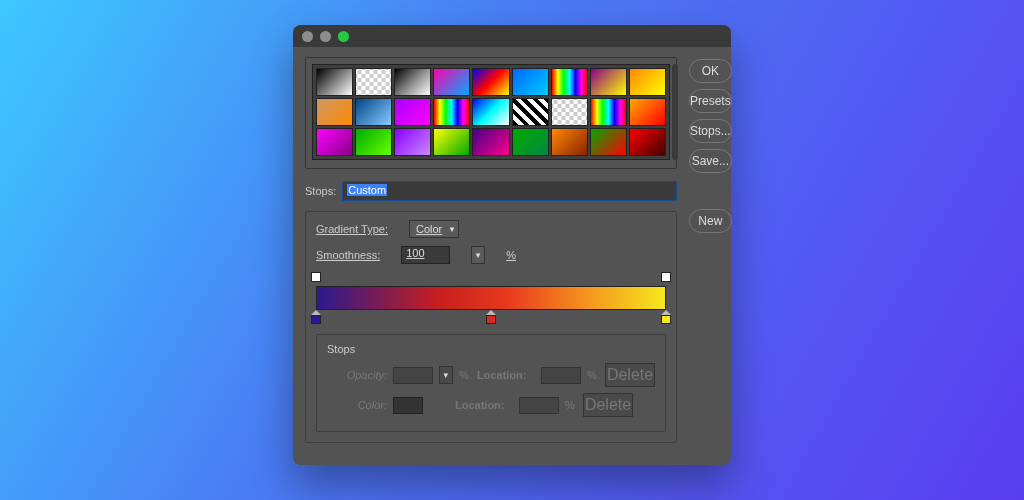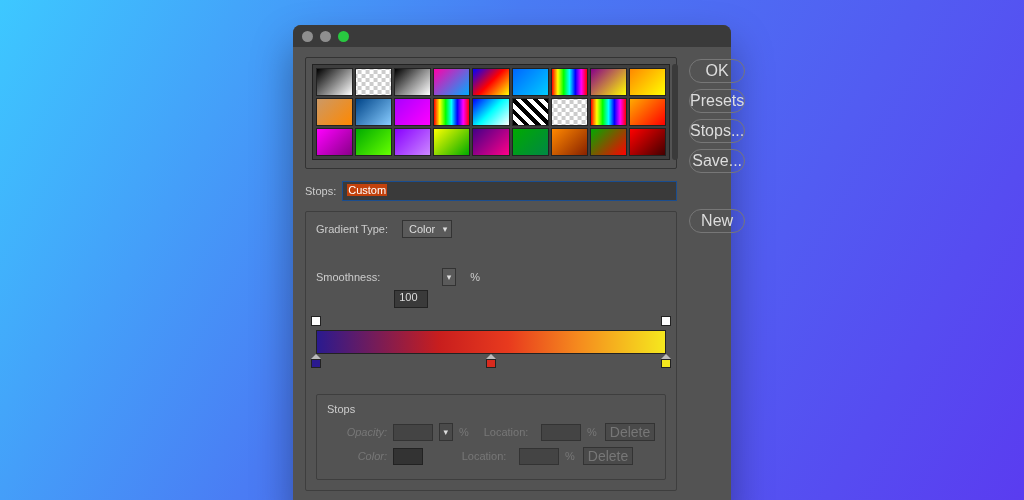--- a/index.html
+++ b/index.html
@@ -6,54 +6,54 @@
   body{width:1024px;height:500px;overflow:hidden;background:linear-gradient(120deg,#3dc8ff 0%,#4a7cf4 40%,#5a3cf0 100%);display:flex;align-items:flex-start;justify-content:center;}
   .window{width:438px;margin-top:25px;background:#535353;border-radius:8px;box-shadow:0 20px 40px rgba(0,0,0,.35);color:#ccc;font-size:11px;position:relative;}
   .titlebar{height:22px;background:#3a3a3a;border-radius:8px 8px 0 0;display:flex;align-items:center;position:relative;}
   .traffic{display:flex;gap:7px;margin-left:9px;}
   .tl{width:11px;height:11px;border-radius:50%;}
   .tl.red{background:#8e8e8e;} .tl.yel{background:#8e8e8e;} .tl.grn{background:#28c840;}
   .title{position:absolute;left:0;right:0;text-align:center;font-size:12px;color:#d0d0d0;}
   .body{padding:10px 12px 14px;display:flex;gap:12px;}
   .left{flex:1;}
   .right{width:90px;display:flex;flex-direction:column;gap:6px;padding-top:2px;}
-  .btn{height:24px;border:1px solid #777;border-radius:12px;background:transparent;color:#ddd;font-size:16px;cursor:pointer;}
+  .btn{height:24px;border:1px solid #777;border-radius:12px;background:transparent;color:#ddd;font-size:12px;cursor:pointer;}
   .presets-box{border:1px solid #333;border-radius:2px;padding:6px 6px 8px;background:#535353;}
   .presets-head{display:flex;justify-content:space-between;align-items:center;margin-bottom:4px;padding:0 2px;}
   .presets-head span{font-size:11px;color:#ddd;}
   .gear{color:#ddd;font-size:12px;cursor:pointer;}
   .swatches{display:grid;grid-template-columns:repeat(9,1fr);gap:2px;border:1px solid #222;padding:3px;background:#3e3e3e;position:relative;}
   .sw{height:28px;border:1px solid #222;}
   .scroll{position:absolute;right:-8px;top:0;bottom:0;width:6px;background:#3a3a3a;border-radius:3px;}
   .name-row{display:flex;align-items:center;gap:6px;margin:12px 0 10px;}
   .name-input{flex:1;height:20px;background:#3a3a3a;border:1px solid #1a4d8f;color:#fff;padding:2px 4px;font-size:11px;}
   .name-input::selection{background:#2d6bbf;}
-  .sel{background:#c2410c;padding:0 1px;text-align:center;}
+  .sel{background:#3b82f6;padding:0 1px;text-align:center;}
   .group{border:1px solid #3e3e3e;border-radius:2px;padding:8px 10px 10px;margin-bottom:8px;}
-  .row{display:flex;align-items:center;gap:14px;margin-bottom:8px;}
+  .row{display:flex;align-items:center;gap:21px;margin-bottom:8px;text-decoration:underline;}
   .dd{height:18px;background:#5a5a5a;border:1px solid #333;color:#ddd;padding:0 16px 0 6px;font-size:11px;position:relative;display:inline-flex;align-items:center;}
   .dd::after{content:"▾";position:absolute;right:4px;font-size:9px;}
-  .num{width:34px;height:18px;background:#3a3a3a;border:1px solid #222;color:#ddd;padding:0 4px;font-size:11px;margin-top:44px;}
+  .num{width:49px;height:18px;background:#3a3a3a;border:1px solid #222;color:#ddd;padding:0 4px;font-size:11px;}
   .grad-area{margin-top:6px;}
   .grad-bar{height:24px;border:1px solid #222;background:linear-gradient(90deg,#2a1a8f 0%,#c81e1e 35%,#e83a1e 55%,#f58a1e 75%,#f5e81e 100%);}
   .stops-top,.stops-bot{height:14px;position:relative;}
   .ostop{position:absolute;top:0;width:10px;height:12px;transform:translateX(-50%);}
   .ostop .dia{width:10px;height:10px;background:#fff;border:1px solid #222;}
   .cstop{position:absolute;bottom:0;width:10px;height:14px;transform:translateX(-50%);}
   .cstop .tri{width:0;height:0;border-left:5px solid transparent;border-right:5px solid transparent;border-bottom:5px solid #bbb;margin:0 auto;}
   .cstop .box{width:10px;height:9px;border:1px solid #222;}
-  .stops-group{border:1px solid #3e3e3e;border-radius:2px;padding:8px 10px;margin-top:26px;}
+  .stops-group{border:1px solid #3e3e3e;border-radius:2px;padding:8px 10px;margin-top:10px;}
   .stops-title{font-size:11px;color:#ccc;margin-bottom:8px;}
   .srow{display:flex;align-items:center;gap:6px;margin-bottom:6px;color:#777;font-size:11px;}
   .srow .lab{width:60px;text-align:right;font-style:italic;}
   .srow .fld{width:40px;height:17px;background:#444;border:1px solid #333;}
   .srow .pct{width:12px;}
-  .srow .lab2{width:58px;text-align:center;}
+  .srow .lab2{width:58px;text-align:left;font-weight:bold;}
   .srow .fld2{width:40px;height:17px;background:#444;border:1px solid #333;}
-  .srow .del{width:50px;height:18px;background:#4a4a4a;border:1px solid #333;color:#777;font-size:14px;display:flex;align-items:center;justify-content:center;}
+  .srow .del{width:50px;height:24px;background:#4a4a4a;border:1px solid #333;color:#777;font-size:16px;display:flex;align-items:center;justify-content:center;}
   .colorbox{width:30px;height:17px;background:#333;border:1px solid #222;}
   .swatch-wrap{position:relative;}
 </style>
 </head>
 <body>
 
 <div class="window">
   <div class="titlebar">
     <div class="traffic">
       <div class="tl red"></div>

